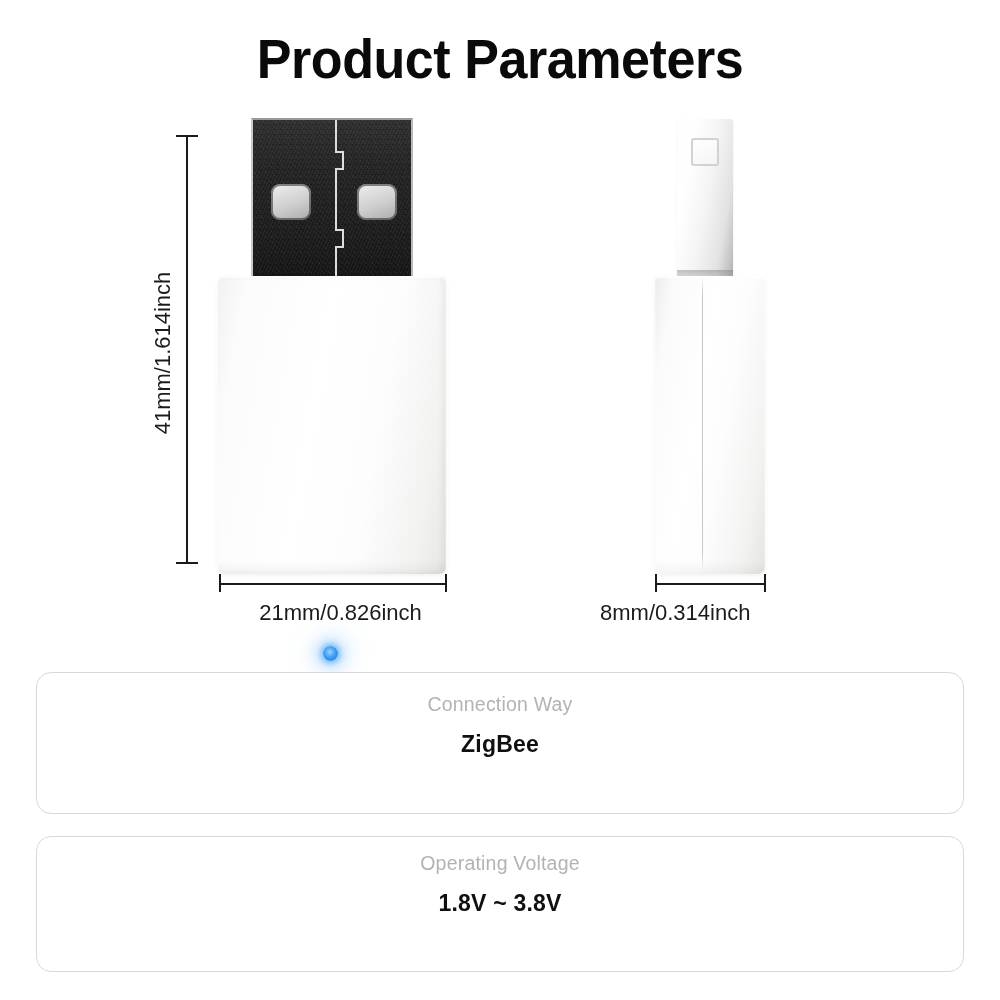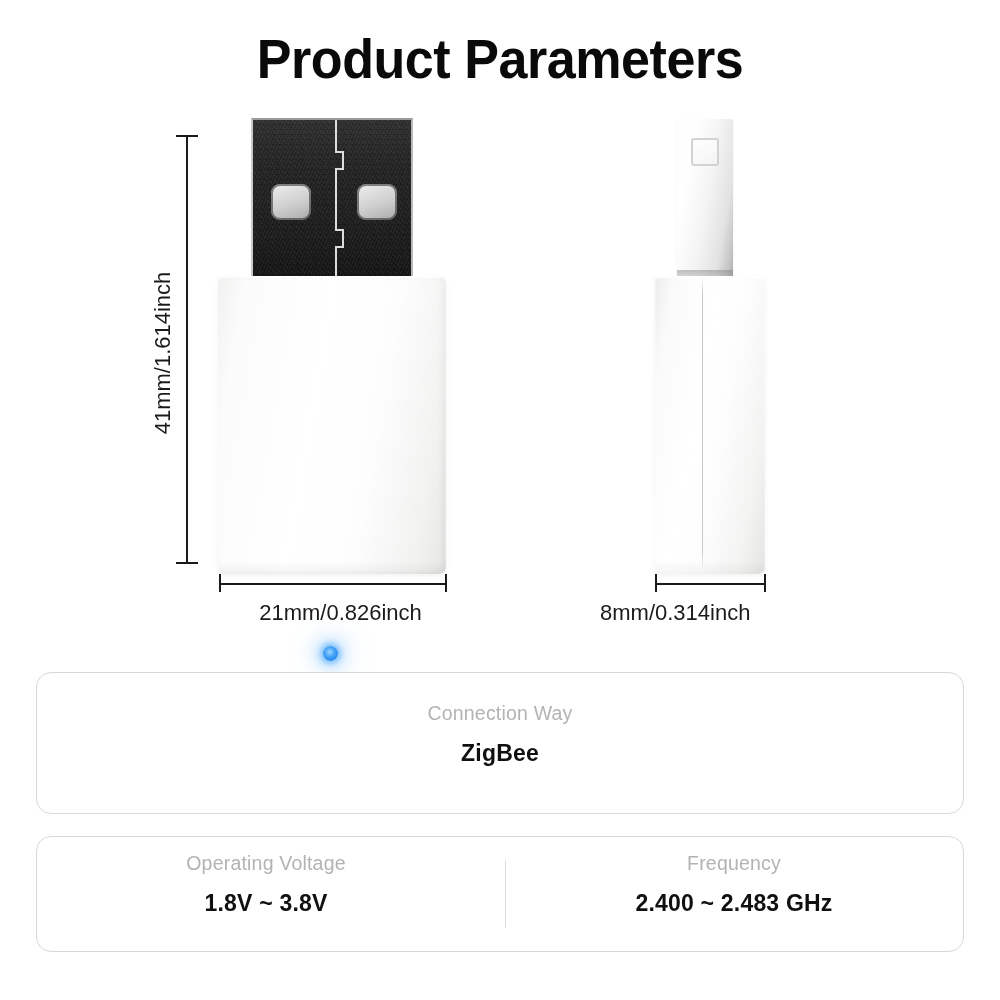--- a/index.html
+++ b/index.html
@@ -256,26 +256,26 @@
   .spec-card {
     position: absolute;
     left: 36px;
     width: 928px;
     box-sizing: border-box;
     border: 1px solid #d8d8d8;
     border-radius: 15px;
     background: #ffffff;
   }
   #spec-card-1 { top: 672px; height: 142px; }
-  #spec-card-2 { top: 836px; height: 116px; }
+  #spec-card-2 { top: 836px; height: 136px; }
 
   .spec-row {
     display: flex;
     height: 100%;
-    align-items: center;
+    align-items: flex-end;
     gap: 10px;
   }
   .spec-cell {
     flex: 1 1 0;
     height: 100%;
     display: flex;
     flex-direction: column;
     align-items: center;
     justify-content: center;
     position: relative;
@@ -378,19 +378,15 @@
 </div>
 
 <div class="spec-card" id="spec-card-2">
   <div class="spec-row">
 
     <div class="spec-cell">
       <div class="spec-label">Operating Voltage</div>
       <div class="spec-value">1.8V ~ 3.8V</div>
     </div>
 
-    <div class="spec-cell">
-      <div class="spec-label">Frequency</div>
-      <div class="spec-value">2.400 ~ 2.483 GHz</div>
-    </div>
 
   </div>
 </div>
 
 </body></html>

